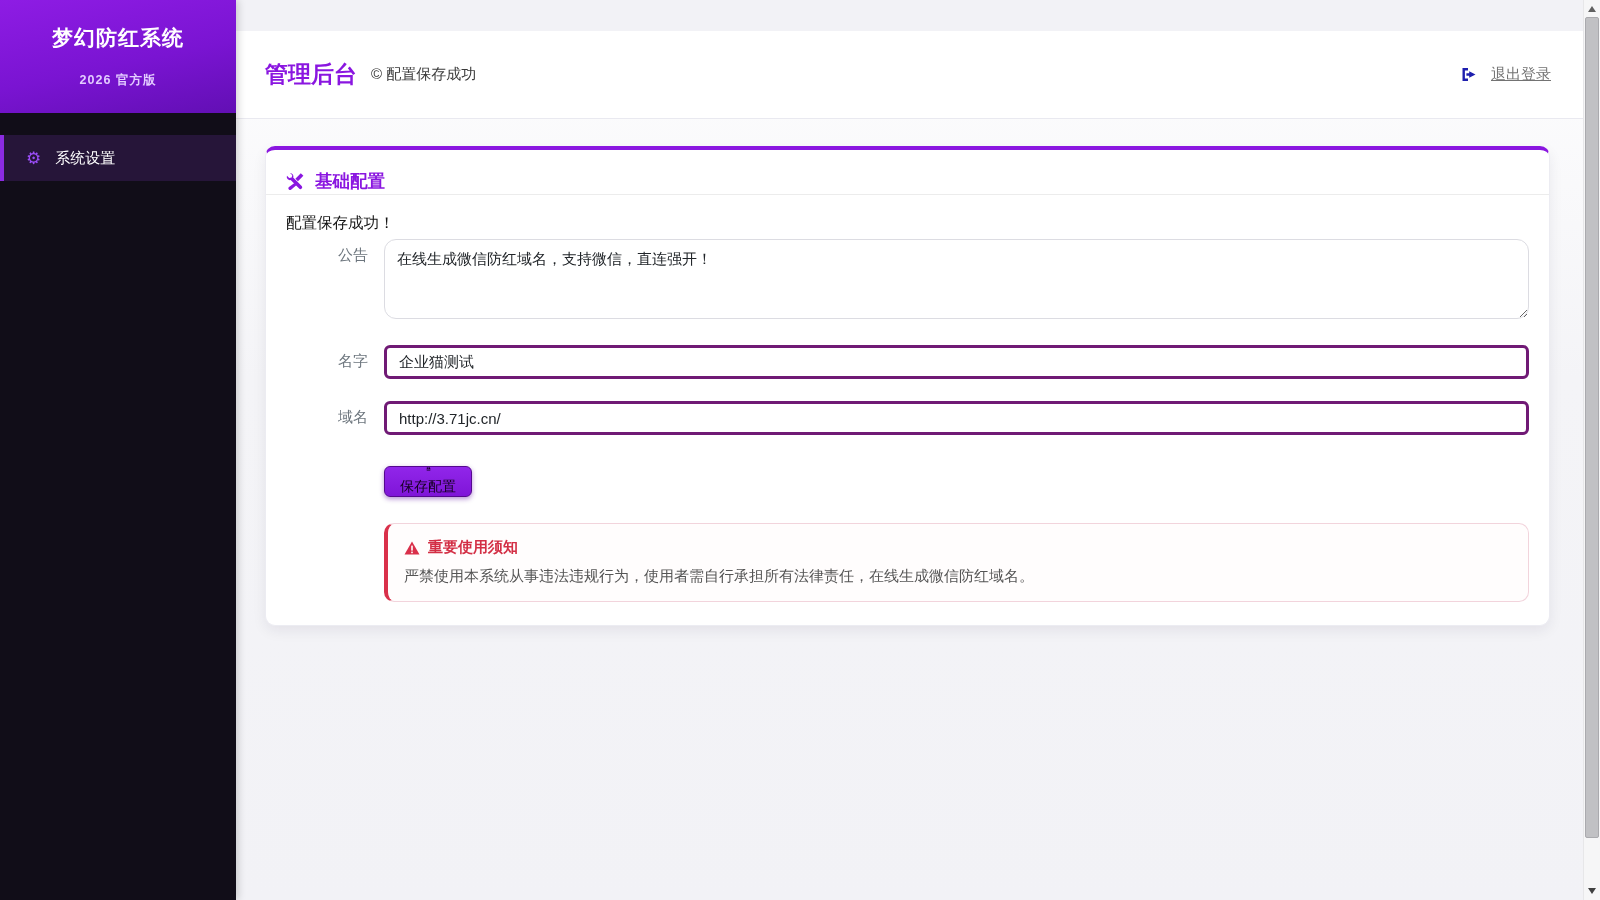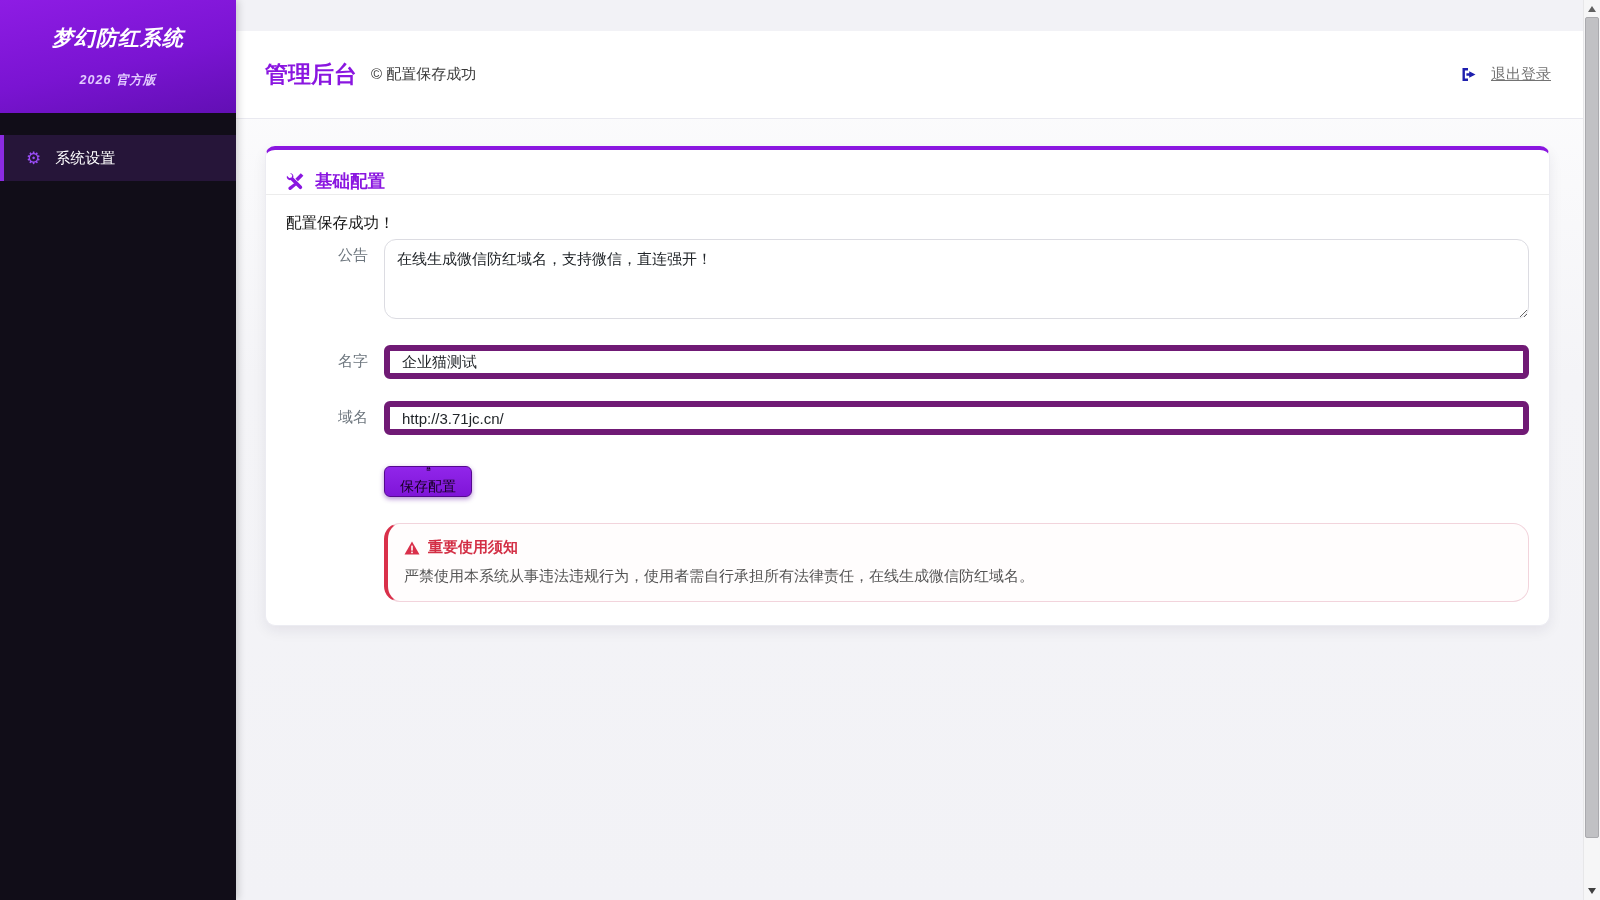--- a/index.html
+++ b/index.html
@@ -4,21 +4,21 @@
 <style>
   * { margin:0; padding:0; box-sizing:border-box; }
   html,body { width:1600px; height:900px; overflow:hidden; }
   body { font-family:"Liberation Sans","DejaVu Sans",sans-serif; background:#f2f2f6; }
   .app { display:flex; width:1600px; height:900px; }
 
   
   .sidebar { width:236px; height:900px; background:#110d18; flex:0 0 236px;
              box-shadow:2px 0 8px rgba(0,0,0,.18); position:relative; z-index:5; }
   .sidebar-header { height:113px; background:linear-gradient(168deg,#8e1ce4 0%,#7a14d2 55%,#620fb4 100%);
-                    display:flex; flex-direction:column; align-items:center; justify-content:center; gap:20px;font-style:italic; }
+                    display:flex; flex-direction:column; align-items:center; justify-content:center; gap:20px; }
   .sidebar-title { color:#ffffff; font-size:21px; font-weight:bold; letter-spacing:1px; }
   .sidebar-subtitle { color:#e3ccff; font-size:12.5px; font-weight:bold; letter-spacing:1px; }
   .sidebar-nav { padding-top:22px; }
   .nav-item { height:46px; display:flex; align-items:center; gap:14px; padding-left:26px;
               color:#ffffff; font-size:15px; cursor:pointer; }
   .nav-item.active { background:#261539; border-left:4px solid #8b2be2; padding-left:22px; }
   .nav-gear { color:#9b4df7; font-size:17px; line-height:1; }
 
   
   .main { flex:1 1 auto; width:1347px; background:linear-gradient(180deg,#fdfdfe 0%,#f4f4f7 40%,#f2f2f6 100%);margin-top:31px; }
@@ -42,29 +42,29 @@
 
   .form-row { display:flex; margin-bottom:22px; }
   .form-label { width:82px; flex:0 0 82px; text-align:right; padding-top:7px;
                 color:#6c757d; font-size:15px; margin-right:16px; }
   .form-control-wrap { flex:1 1 auto; }
   textarea.form-control { width:100%; height:80px; resize:vertical;
         font-family:"DejaVu Sans Mono","Liberation Mono",monospace; font-size:15px; color:#212529;
         border:1px solid #dcdce2; border-radius:12px; padding:8px 12px; line-height:1.5; }
   input.form-control { width:100%; height:34px; font-size:15px; color:#212529;
         font-family:"Liberation Sans","DejaVu Sans",sans-serif;
-        border:6px solid #701a75; border-radius:6px; padding:0 12px; }
+        border:3px solid #701a75; border-radius:6px; padding:0 12px; }
 
   .btn-row { margin-bottom:26px; }
   .save-btn { display:inline-flex; align-items:center; gap:7px; height:31px; padding:0 15px;
         background:linear-gradient(180deg,#9126ea 0%,#7f15d8 100%); border:1px solid #55088f;
         border-radius:6px; color:#140020; font-size:14px; cursor:pointer;
         box-shadow:0 2px 5px rgba(90,10,160,.45); font-family:"Liberation Sans",sans-serif;flex-direction:column; }
 
-  .notice { border:1px solid #f2d4dc; border-left:4px solid #d9304a; border-radius:16px;
+  .notice { border:1px solid #f2d4dc; border-left:4px solid #d9304a; border-radius:10px;
             background:#fffdfd; padding:14px 16px 15px 16px; }
   .notice-title { display:flex; align-items:center; gap:8px; color:#d32f45;
                   font-size:15px; font-weight:bold; margin-bottom:10px; }
   .notice-body { color:#555555; font-size:15px; }
 
   
   .scrollbar { width:17px; flex:0 0 17px; height:900px; background:#f6f6f7;
                border-left:1px solid #e7e7e9; position:relative; }
   .sb-arrow { position:absolute; left:4px; width:0; height:0; }
   .sb-arrow.up { top:6px; border-left:4px solid transparent; border-right:4px solid transparent;

